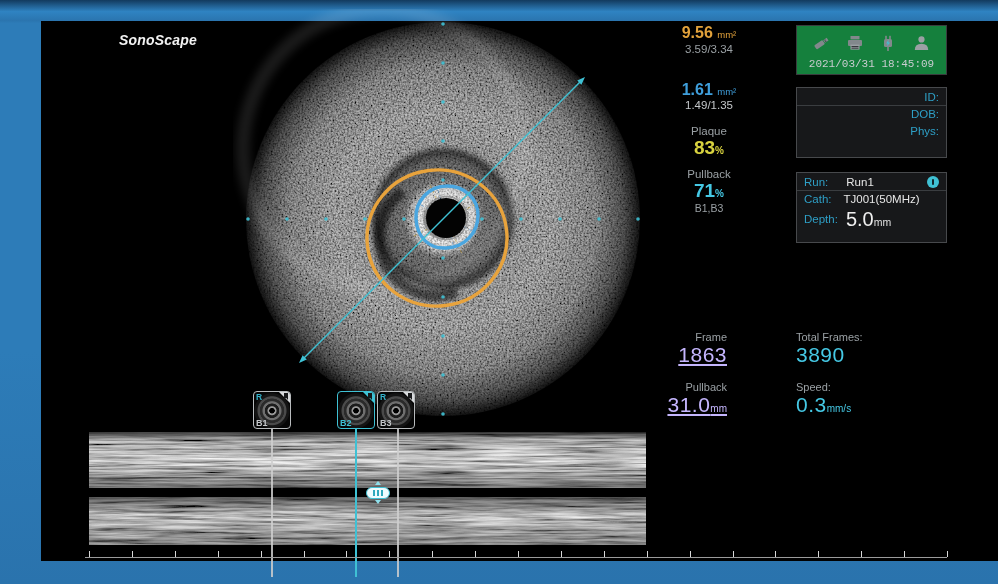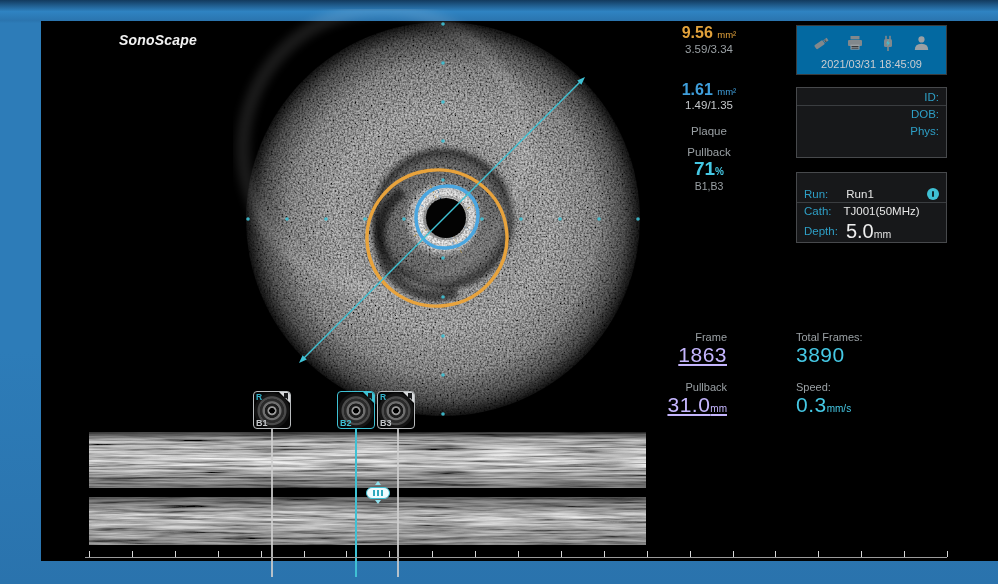--- a/index.html
+++ b/index.html
@@ -32,29 +32,29 @@
   .c-cyan{color:#45c8e4;}
   .c-peri{color:#c4b5fd;text-decoration:underline;}
   
   .pb-left{left:578px;top:310px;width:108px;text-align:right;}
   .pb-right{left:755px;top:310px;width:140px;text-align:left;}
   .pb-label{color:#9aa0a4;font-size:11px;margin-top:0;}
   .pb-value{font-size:21px;letter-spacing:.5px;line-height:1.15;margin-bottom:14px;}
   .pb-unit{font-size:10px;letter-spacing:0;}
   
   .panel{left:755px;width:151px;background:#17181a;border:1px solid #47494c;box-sizing:border-box;}
-  .toolbar{top:4px;height:50px;border-color:#3a3c3e;background:#0369a1;}
+  .toolbar{top:4px;height:50px;border-color:#3a3c3e;background:#15803d;font-family:Liberation Mono, monospace;}
   .toolbar-icons{display:flex;justify-content:space-around;align-items:center;height:28px;padding:3px 8px 0 8px;}
   .icon-btn{width:22px;height:20px;display:flex;align-items:center;justify-content:center;cursor:pointer;}
   .datetime{color:#c9ccd0;font-size:11px;text-align:center;margin-top:1px;}
   .patient{top:66px;height:71px;text-align:right;}
   .p-head{color:#2e9fc6;font-size:11.5px;padding:3px 7px 2px 7px;border-bottom:1px solid #3a3d40;}
   .p-row{color:#2e9fc6;font-size:11.5px;padding:1px 7px;line-height:1.28;}
   .runbox{top:151px;height:71px;}
-  .r-head{display:flex;align-items:center;color:#2e9fc6;font-size:11.5px;padding:15px 7px 2px 7px;border-bottom:1px solid #3a3d40;}
+  .r-head{display:flex;align-items:center;color:#2e9fc6;font-size:11.5px;padding:3px 7px 2px 7px;border-bottom:1px solid #3a3d40;}
   .r-val{color:#e6e6e6;margin-left:18px;flex:1;}
   .r-row{display:flex;align-items:center;color:#2e9fc6;font-size:11.5px;padding:2px 7px 0 7px;}
   .r-row .r-val2{color:#e6e6e6;margin-left:12px;}
   .depth-val{color:#efefef;font-size:20px;font-weight:400;margin-left:8px;line-height:1;}
   .depth-unit{font-size:10.5px;color:#e0e0e0;}
   .info-dot{width:12px;height:12px;border-radius:50%;background:#3fc1d4;position:relative;cursor:pointer;}
   .info-dot::after{content:"";position:absolute;left:5px;top:3px;width:2.4px;height:6px;background:#10262c;border-radius:1px;}
   
   .thumb{top:370px;width:38px;height:38px;border:1.5px solid #b9bcbe;border-radius:4px;box-sizing:border-box;overflow:hidden;cursor:pointer;
     background:radial-gradient(circle at 50% 52%, #000 0 2.5px, #9a9a9a 3px 4px, #1c1c1c 5px 7px, #6f6f6f 7.5px 9px, #2a2a2a 10px 12px, #4a4a4a 12.5px 14px, #141414 15px 17px, #060606 18px);}
@@ -170,20 +170,21 @@
           <circle cx="210" cy="15" r="1.8" fill="#3fc1d4" opacity="0.9"></circle>
         </g>
     </svg>
 
     <div class="abs meas">
       <div class="mrow c-orange"><span class="bigval">9.56</span> <span class="unit-sm">mm²</span></div>
       <div class="subval">3.59/3.34</div>
       <div class="mrow c-blue"><span class="bigval">1.61</span> <span class="unit-sm">mm²</span></div>
       <div class="subval2">1.49/1.35</div>
       <div class="mlabel">Plaque</div>
+      <div class="pctval c-yellow"><span>83</span><span class="pct-sm">%</span></div>
       <div class="mlabel">Pullback</div>
       <div class="pctval c-cyan"><span>71</span><span class="pct-sm">%</span></div>
       <div class="bref">B1,B3</div>
     </div>
 
     <div class="abs pb-left">
       <div class="pb-label">Frame</div>
       <div class="pb-value c-peri">1863</div>
       <div class="pb-label">Pullback</div>
       <div class="pb-value c-peri"><span>31.0</span><span class="pb-unit">mm</span></div>

